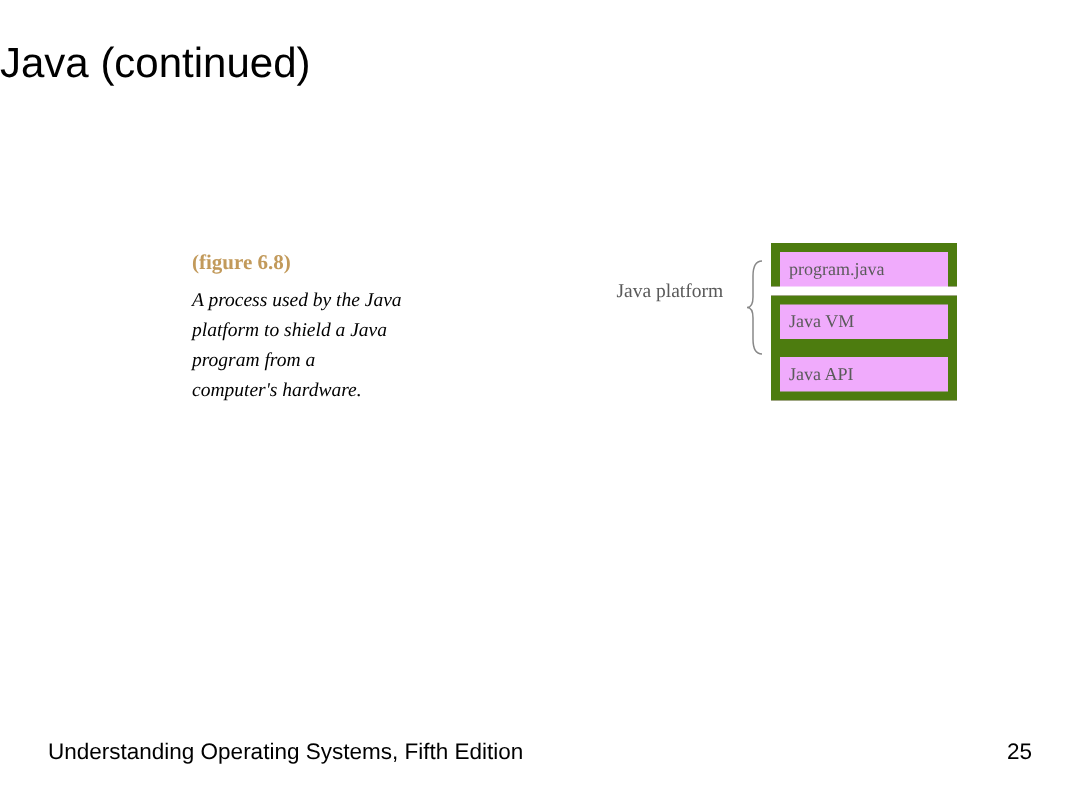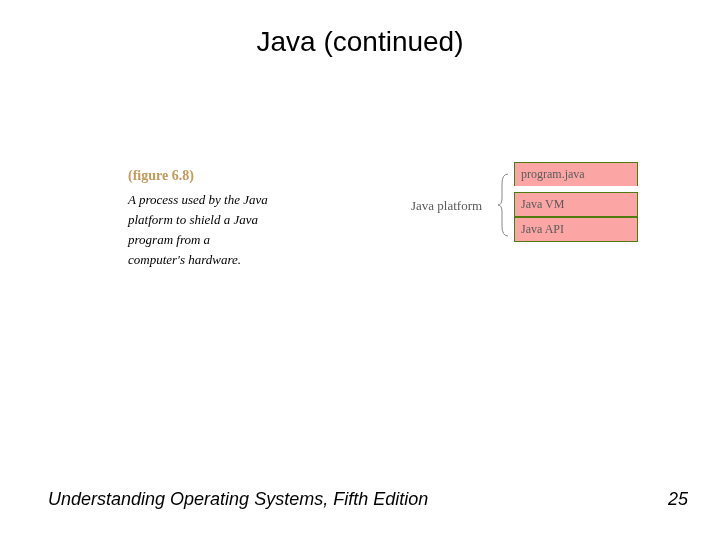--- a/index.html
+++ b/index.html
@@ -1,31 +1,31 @@
 <!DOCTYPE html>
 <html><head>
 <meta charset="utf-8">
 <style>
   * { box-sizing: border-box; margin: 0; padding: 0; }
   html, body { width: 720px; height: 540px; background: #fff; font-family: Arial, Helvetica, sans-serif; color: #000; }
   .slide { position: relative; width: 720px; height: 540px; }
-  .title { position: absolute; top: 26px; left: 0; right: 0; text-align: center; font-size: 28px; font-weight: 400; }
+  .title { position: absolute; top: 26px; left: 0; right: 0; font-size: 28px; font-weight: 400; }
   .figure-caption { position: absolute; top: 168px; left: 128px; width: 140px; text-align: left; }
   .figure-label { color: #c29a5b; font-weight: 700; font-size: 14px; font-family: Georgia, 'Times New Roman', serif; margin-bottom: 6px; }
   .figure-desc { color: #000000; font-style: italic; font-size: 13px; line-height: 1.55; font-family: Georgia, 'Times New Roman', serif; }
-  .platform-label { position: absolute; top: 186px; left: 411px; font-size: 13px; color: #5a5a5a; font-family: Georgia, 'Times New Roman', serif; margin-top: 12px; }
+  .platform-label { position: absolute; top: 186px; left: 411px; font-size: 13px; color: #5a5a5a; font-family: Georgia, 'Times New Roman', serif; }
   .bracket { position: absolute; top: 172px; left: 497px; width: 12px; height: 66px; }
   .bracket svg { width: 12px; height: 66px; }
   .diagram { position: absolute; top: 162px; left: 514px; width: 124px; font-family: Georgia, 'Times New Roman', serif; font-size: 12px; color: #5a5a5a; }
-  .box { border: 1px solid #4d7c0f; padding: 4px 6px; background: #fca5a5; }
+  .box { border: 6px solid #4d7c0f; padding: 4px 6px; background: #f0abfc; }
   .box-program { border-bottom: none; }
   .box-api { }
   .box-vm { margin-top: 6px; }
   .box-hw { margin-top: 14px; padding: 10px 6px 22px 6px; }
-  .footer { position: absolute; bottom: 30px; left: 48px; right: 32px; display: flex; justify-content: space-between; font-size: 18px; font-style: italic; }
+  .footer { position: absolute; bottom: 30px; left: 32px; right: 32px; display: flex; justify-content: space-between; font-size: 15px; }
 </style>
 </head>
 <body>
 
 <div class="slide">
 
   <div class="title">Java (continued)</div>
 
   <div class="figure-caption">
     <div class="figure-label">(figure 6.8)</div>

